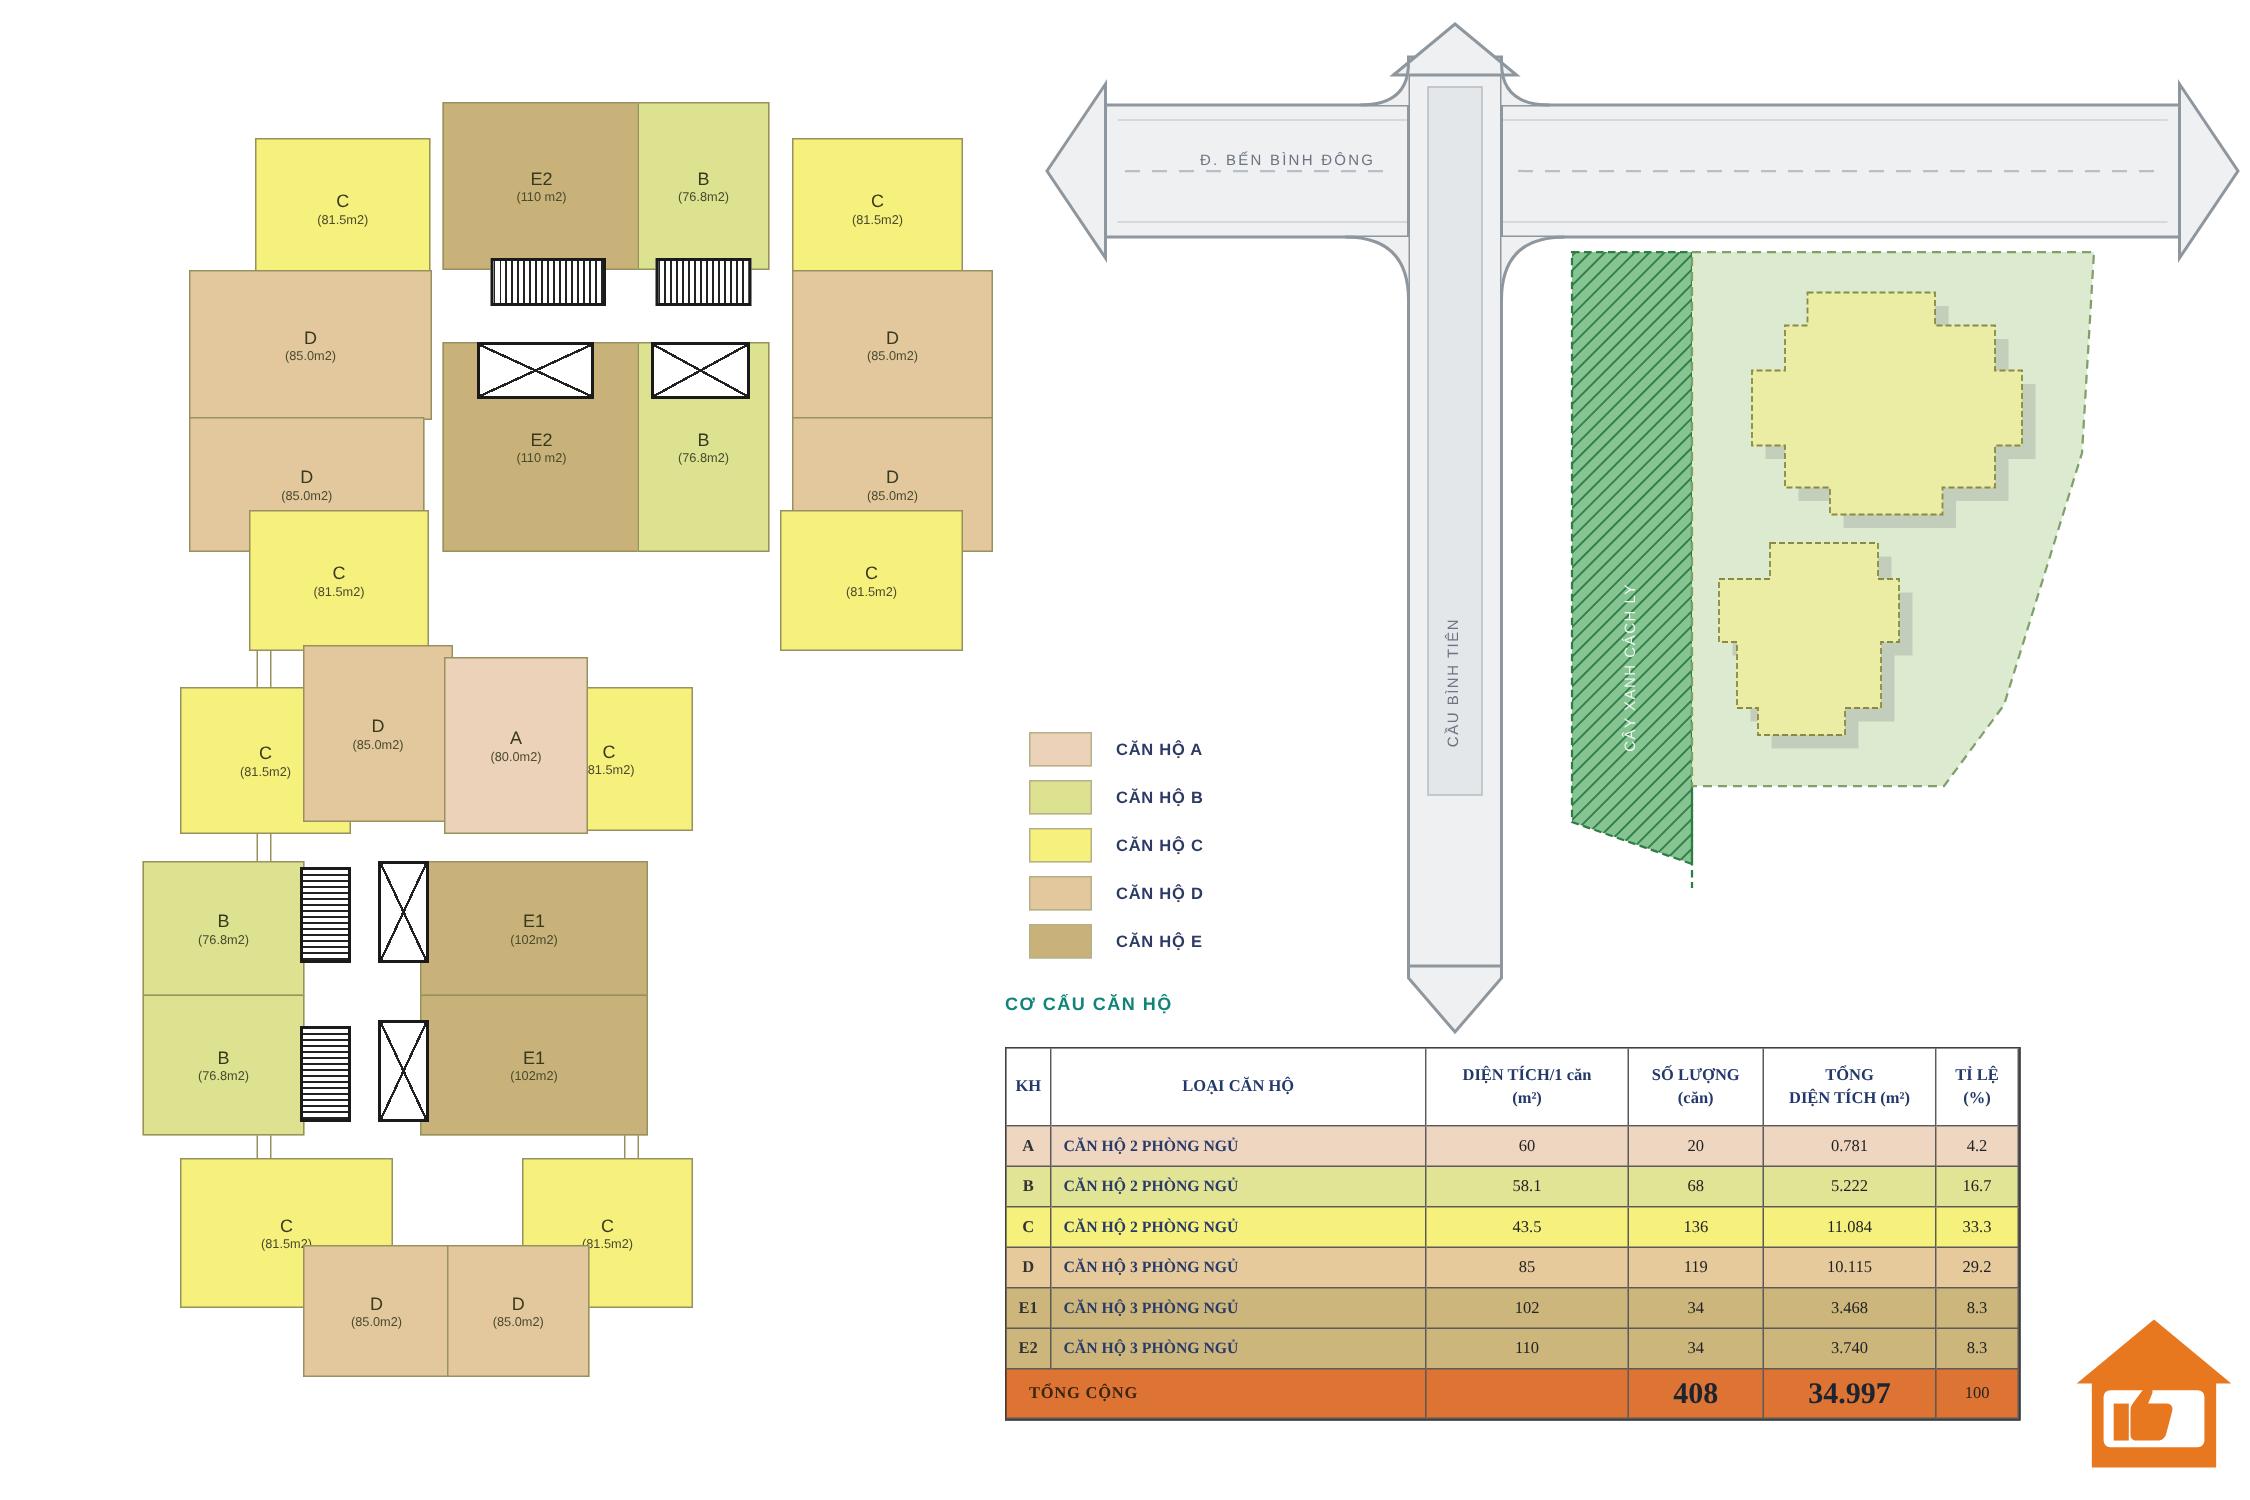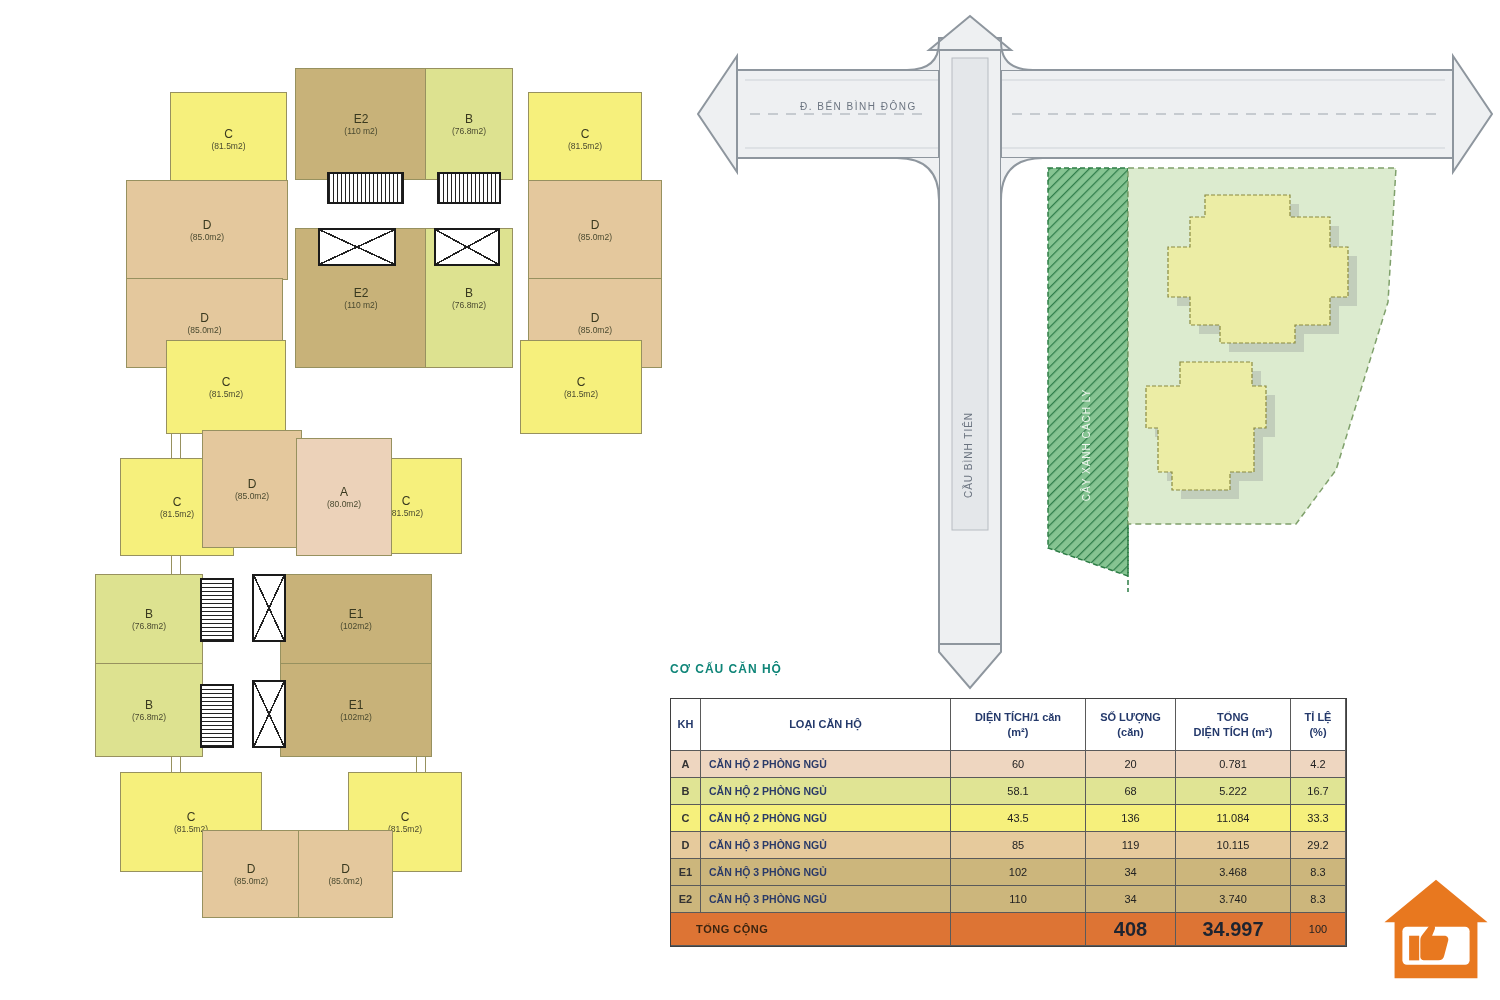--- a/index.html
+++ b/index.html
@@ -30,36 +30,36 @@
   .legend{position:absolute;left:686px;top:488px;}
   .legend-item{display:flex;align-items:center;margin-bottom:9px;}
   .legend-swatch{width:40px;height:21px;border:1px solid #b5b08a;margin-right:16px;}
   .legend-label{font-size:11px;font-weight:bold;color:#2c3a64;letter-spacing:.5px;}
 
   
   .table-title{position:absolute;left:670px;top:662px;font-size:12px;font-weight:bold;
                color:#0f8578;letter-spacing:1px;}
   .htable{position:absolute;left:670px;top:698px;display:grid;
           grid-template-columns:30px 250px 135px 90px 115px 55px;
-          border:1.5px solid #3f3f3f;background:#000000;}
+          border:1.5px solid #3f3f3f;background:#000000;font-family:Liberation Serif, serif;}
   .htable .row{display:contents;}
   .cell{border-right:1px solid #5a5a5a;border-bottom:1px solid #5a5a5a;display:flex;
         align-items:center;justify-content:center;font-size:11px;color:#222;box-sizing:border-box;}
   .th{flex-direction:column;font-weight:bold;color:#24396b;font-size:11px;line-height:1.3;
       height:52px;text-align:center;background:#fff;}
   .td{height:27px;}
   .type-cell{justify-content:flex-start;padding-left:8px;font-weight:bold;color:#2a3a68;font-size:10.5px;}
   .kh-cell{font-weight:bold;color:#333;}
   .row-a>.cell{background:#eed6c0;}
   .row-b>.cell{background:#e0e494;}
   .row-c>.cell{background:#f6f07c;}
   .row-d>.cell{background:#e6ca9c;}
   .row-e>.cell{background:#ccb67c;}
   .row-total>.cell{background:#dd7434;height:33px;}
-  .total-label{grid-column:1/3;justify-content:flex-start;padding-left:25px;font-weight:bold;
+  .total-label{grid-column:1/3;justify-content:flex-start;padding-left:15px;font-weight:bold;
                color:#3b2410;font-size:11px;letter-spacing:.5px;}
   .big-num{font-size:20px;font-weight:bold;color:#1d2430;}
 
   .siteplan{position:absolute;left:0;top:0;}
   .logo{position:absolute;left:1380px;top:870px;}
 </style>
 </head>
 <body>
 
 <div class="canvas">
@@ -223,20 +223,42 @@
     </g>
 
     <polygon points="1205,195 1290,195 1290,217 1330,217 1330,247 1348,247 1348,297 1330,297 1330,325 1295,325 1295,343 1220,343 1220,325 1190,325 1190,297 1168,297 1168,247 1190,247 1190,217 1205,217" fill="#eceda5" stroke="#8a8a40" stroke-width="1.2" stroke-dasharray="4 2"></polygon>
     <polygon points="1180,362 1252,362 1252,386 1266,386 1266,428 1254,428 1254,472 1230,472 1230,490 1172,490 1172,472 1158,472 1158,428 1146,428 1146,386 1180,386" fill="#eceda5" stroke="#8a8a40" stroke-width="1.2" stroke-dasharray="4 2"></polygon>
 
     <text x="800" y="110" font-size="10" fill="#6b7480" letter-spacing="1.5" font-family="Liberation Sans, sans-serif">Đ. BẾN BÌNH ĐÔNG</text>
     <text x="972" y="455" transform="rotate(-90 972 455)" font-size="10" fill="#6b7480" letter-spacing="1" text-anchor="middle" font-family="Liberation Sans, sans-serif">CẦU BÌNH TIÊN</text>
     <text x="1090" y="445" transform="rotate(-90 1090 445)" font-size="10" fill="#eef6ee" letter-spacing="1" text-anchor="middle" font-family="Liberation Sans, sans-serif">CÂY XANH CÁCH LY</text>
   </svg>
 
+  <div class="legend">
+    <div class="legend-item">
+      <span class="legend-swatch" style="background:#ecd2b9;"></span>
+      <span class="legend-label">CĂN HỘ A</span>
+    </div>
+    <div class="legend-item">
+      <span class="legend-swatch" style="background:#dde290;"></span>
+      <span class="legend-label">CĂN HỘ B</span>
+    </div>
+    <div class="legend-item">
+      <span class="legend-swatch" style="background:#f6f07c;"></span>
+      <span class="legend-label">CĂN HỘ C</span>
+    </div>
+    <div class="legend-item">
+      <span class="legend-swatch" style="background:#e4c89d;"></span>
+      <span class="legend-label">CĂN HỘ D</span>
+    </div>
+    <div class="legend-item">
+      <span class="legend-swatch" style="background:#c8b279;"></span>
+      <span class="legend-label">CĂN HỘ E</span>
+    </div>
+  </div>
 
   <div class="table-title">CƠ CẤU CĂN HỘ</div>
 
   <div class="htable">
     <div class="row">
       <div class="cell th">KH</div>
       <div class="cell th">LOẠI CĂN HỘ</div>
       <div class="cell th">
         <span>DIỆN TÍCH/1 căn</span>
         <span>(m²)</span>

